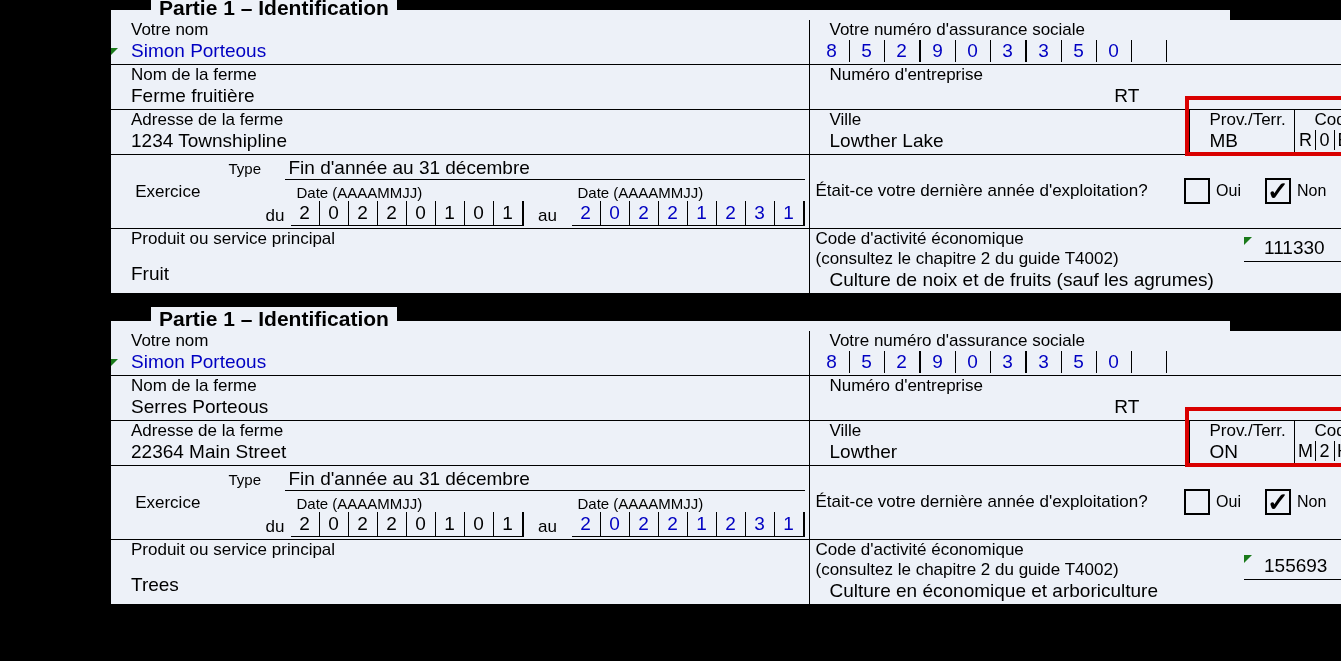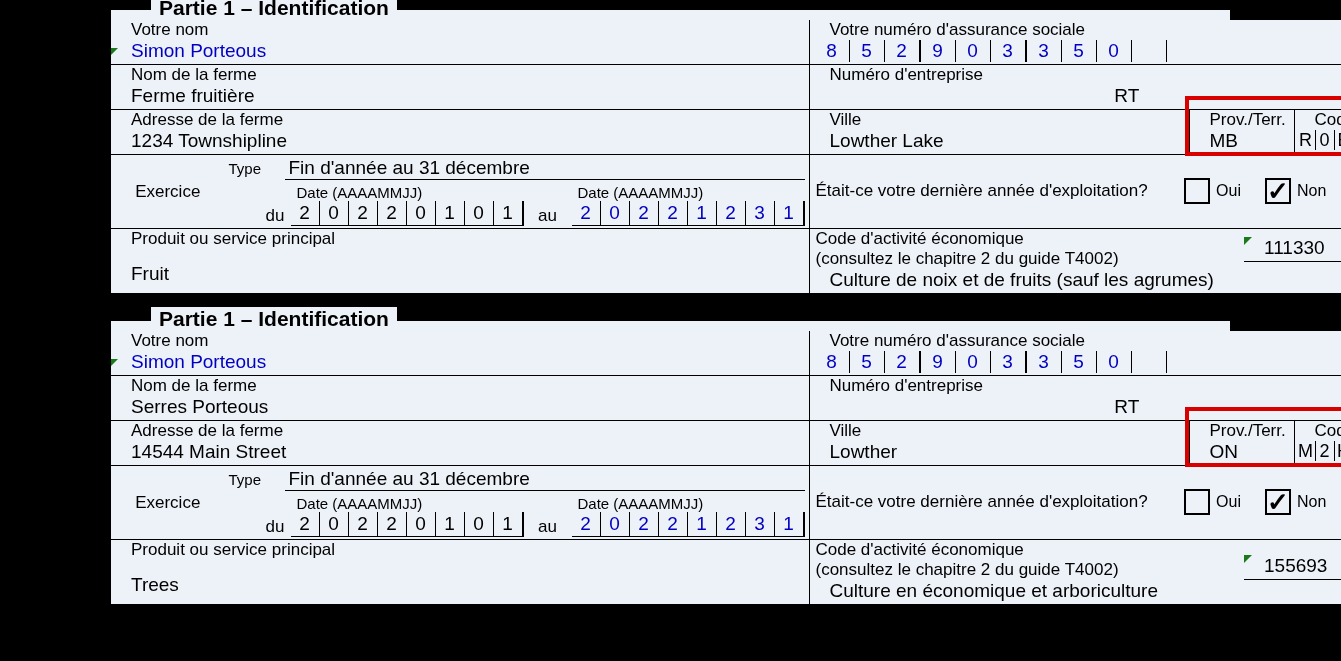--- a/index.html
+++ b/index.html
@@ -239,21 +239,21 @@
         </td>
         <td class="cell" colspan="3" style="border-right:0">
           <div class="lab">Numéro d'entreprise</div>
           <div class="bn">RT</div>
         </td>
       </tr>
 
       <tr>
         <td class="cell" style="border-left:0">
           <div class="lab">Adresse de la ferme</div>
-          <div class="val">14544 Main Street</div>
+          <div class="val">22364 Main Street</div>
         </td>
         <td class="cell">
           <div class="lab">Ville</div>
           <div class="val">Lowther</div>
         </td>
         <td class="cell">
           <div class="lab">Prov./Terr.</div>
           <div class="val">ON</div>
         </td>
         <td class="cell" style="border-right:0">

